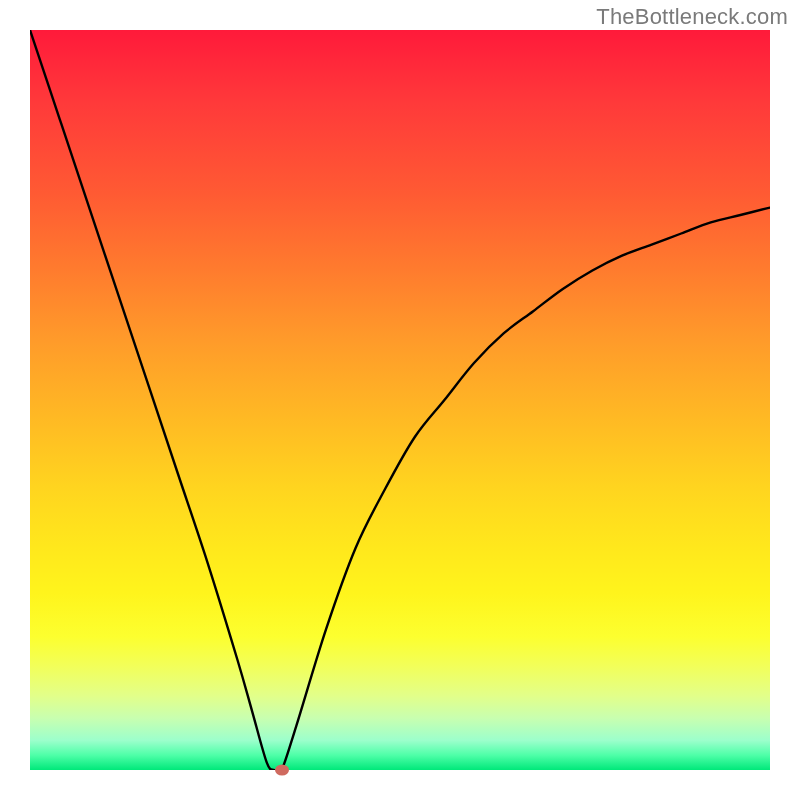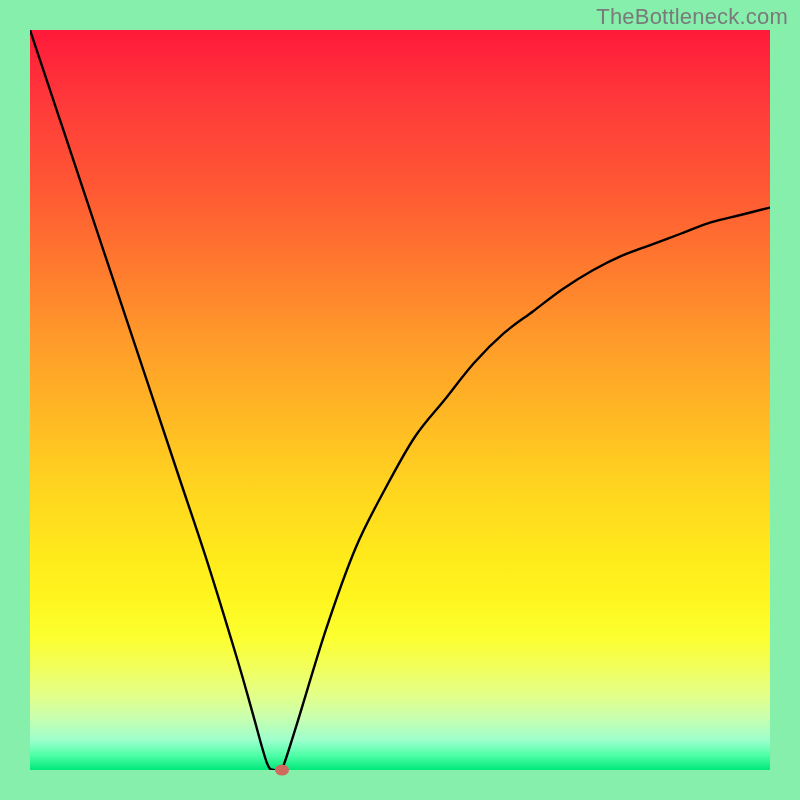--- a/index.html
+++ b/index.html
@@ -8,21 +8,21 @@
     width: 800px;
     height: 800px;
     background: #000;
     overflow: hidden;
     font-family: Arial, Helvetica, sans-serif;
   }
   .frame {
     position: relative;
     width: 800px;
     height: 800px;
-    background: #86efac;
+    background: #ffffff;
   }
   .watermark {
     position: absolute;
     top: 4px;
     right: 12px;
     color: #7a7a7a;
     font-size: 22px;
     letter-spacing: 0.2px;
     z-index: 10;
   }

